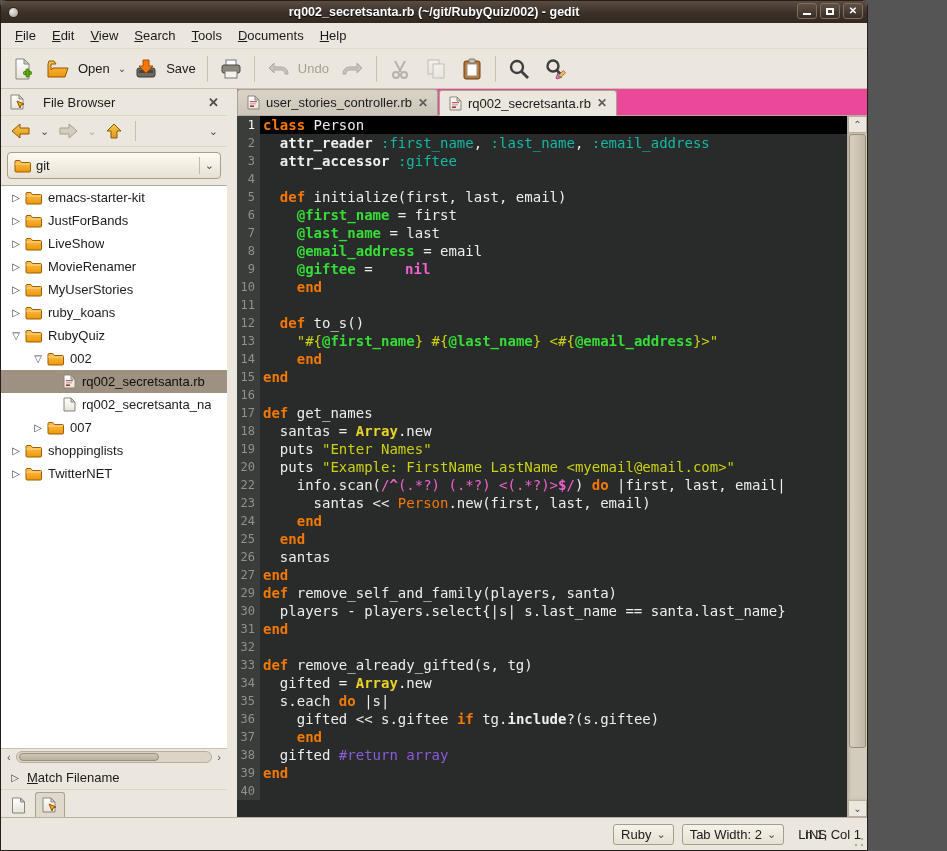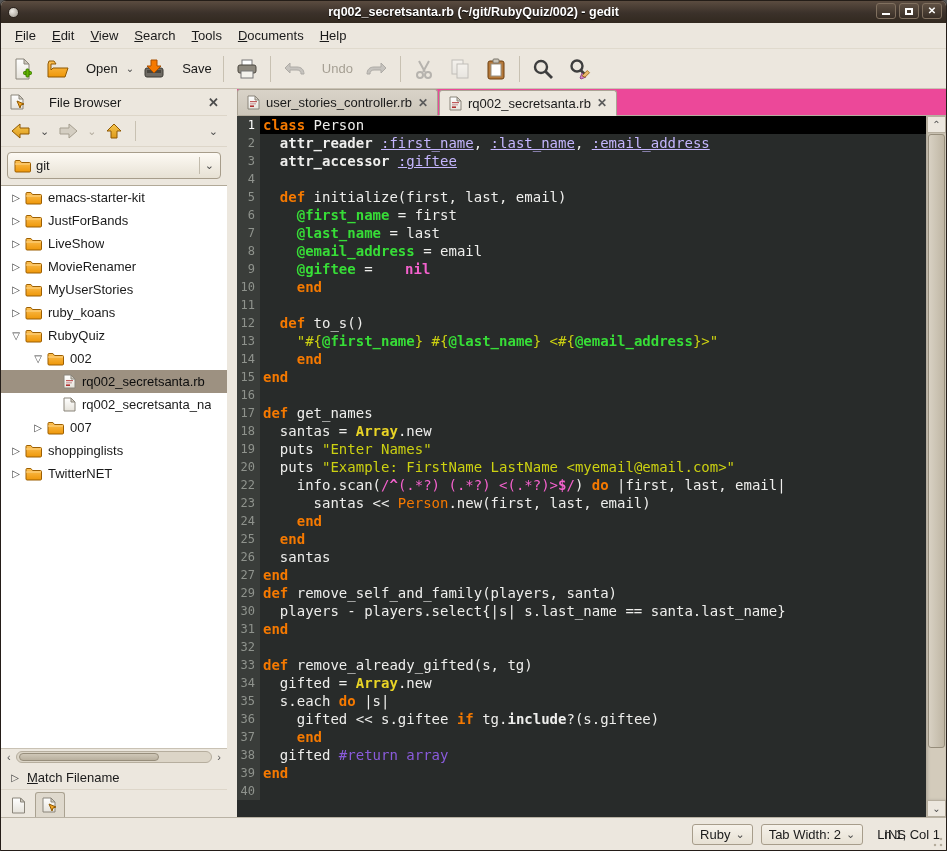--- a/index.html
+++ b/index.html
@@ -1,19 +1,19 @@
 <!DOCTYPE html>
 <html><head>
 <meta charset="utf-8">
 <style>
   * { margin:0; padding:0; box-sizing:border-box; }
   html,body { background:#555; }
   body { font-family:"Liberation Sans", sans-serif; font-size:13px; color:#1a1a1a; }
 
-  #window { position:relative; width:947px; height:851px; display:flex; flex-direction:column;
+  #window { position:relative; width:868px; height:851px; display:flex; flex-direction:column;
             background:#ece7de; border:1px solid #241d18; border-radius:6px 6px 0 0; overflow:hidden; }
 
   
   .titlebar { height:22px; flex:0 0 22px; display:flex; align-items:center;
               background:linear-gradient(#5b4c40,#3b312a 55%,#32291f);
               color:#fff; font-weight:bold; font-size:12.5px; position:relative; }
   .titlebar .app-icon { width:11px; height:11px; border-radius:50%; margin-left:7px;
                         background:radial-gradient(circle at 35% 35%, #efece6, #9a948a); border:1px solid #2c241e; }
   .titlebar .title { position:absolute; left:0; right:0; text-align:center; text-shadow:0 1px 1px #000; }
   .win-btns { position:absolute; right:4px; top:2px; display:flex; gap:3px; }
@@ -25,33 +25,33 @@
 
   
   .menubar { height:26px; flex:0 0 26px; display:flex; align-items:center; padding-left:6px;
              background:#ece7de; border-bottom:1px solid #e0dacd; }
   .menu-item { padding:4px 8px; }
   .menu-item u { text-decoration:underline; }
 
   
   .toolbar { height:40px; flex:0 0 40px; display:flex; align-items:center; gap:2px; padding:0 4px;
              background:#ece7de; border-bottom:1px solid #c9c2b4; }
-  .tb-btn { display:flex; align-items:center; gap:16px; padding:4px 5px; border-radius:3px; }
+  .tb-btn { display:flex; align-items:center; gap:8px; padding:4px 5px; border-radius:3px; }
   .tb-btn.disabled svg { filter:grayscale(1) opacity(.42); }
   .tb-btn.disabled .tb-label { color:#a59f93; }
   .tb-label { font-size:13px; }
   .tb-sep { width:1px; height:26px; background:#c8c1b2; margin:0 4px; }
   .tb-chev { font-size:10px; color:#4c4c4c; padding:0 1px; }
 
   
   .main { flex:1 1 auto; display:flex; min-height:0; }
 
   
   .sidebar { width:226px; flex:0 0 226px; display:flex; flex-direction:column; background:#ece7de; min-height:0; }
-  .sb-header { height:26px; flex:0 0 26px; display:flex; align-items:center; gap:22px; padding:0 8px; }
+  .sb-header { height:26px; flex:0 0 26px; display:flex; align-items:center; gap:16px; padding:0 8px; }
   .sb-title { flex:1; }
   .close-x { color:#4d4d4d; font-weight:bold; font-size:13px; }
   .sb-nav { height:32px; flex:0 0 32px; display:flex; align-items:center; gap:2px; padding:0 6px;
             border-top:1px solid #ddd6c9; border-bottom:1px solid #ddd6c9; }
   .sb-nav .navbtn { padding:2px 3px; display:flex; align-items:center; }
   .sb-nav .sep { width:1px; height:20px; background:#c8c1b2; margin:0 6px; }
   .sb-nav .spacer { flex:1; }
   .chev { font-size:11px; color:#4c4c4c; }
   .chev.dis { color:#b3ac9e; }
 
@@ -107,21 +107,21 @@
   .crow { display:flex; height:18px; }
   .crow .ln { width:23px; flex:0 0 23px; text-align:right; padding-right:5px; background:#3a3d3a;
               color:#8f938d; font-size:12px; line-height:18px; }
   .crow .ct { flex:1; white-space:pre; padding-left:3px; color:#eeeeec; }
   .crow.cur .ct { background:#000; }
   .crow.cur .ln { color:#ffffff; }
 
   .c-kw  { color:#f57900; font-weight:bold; }
   .c-pl  { color:#eeeeec; }
   .c-plb { color:#eeeeec; font-weight:bold; }
-  .c-sym { color:#c4b5fd;text-decoration:underline; }
+  .c-sym { color:#14b8a6; }
   .c-iv  { color:#37dd37; font-weight:bold; }
   .c-str { color:#ccd111; }
   .c-const { color:#e9d426; font-weight:bold; }
   .c-cls { color:#f57900; }
   .c-nil { color:#f361cd; font-weight:bold;margin-left:24px; }
   .c-rx  { color:#f361cd; }
   .c-rxb { color:#f361cd; font-weight:bold; }
   .c-cmt { color:#8a5bdc; }
 
   .vscroll { width:20px; flex:0 0 20px; background:#ddd6c8; border-left:1px solid #b5ae9f;

